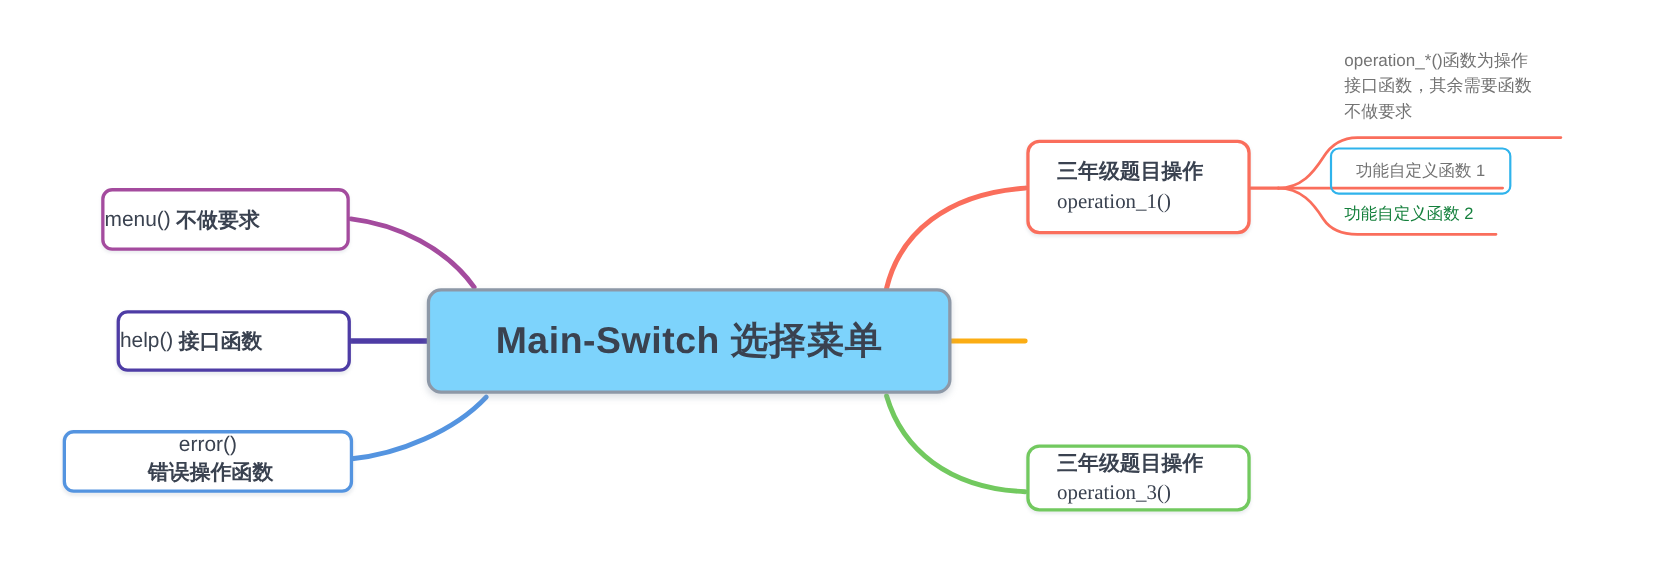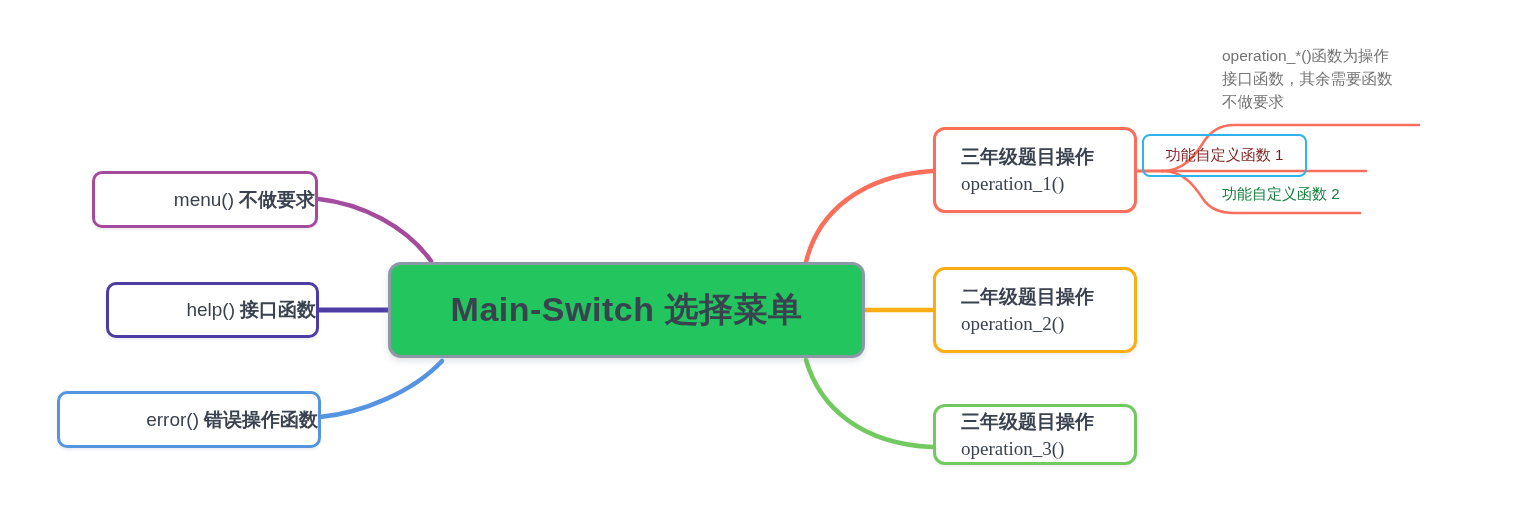--- a/index.html
+++ b/index.html
@@ -3,40 +3,40 @@
 <meta charset="utf-8">
 <style>
   html,body{margin:0;padding:0;background:#ffffff;}
   body{font-family:"Liberation Sans","DejaVu Sans",sans-serif;}
   .canvas{position:relative;width:1518px;height:531px;background:#ffffff;overflow:hidden;}
   svg.links{position:absolute;left:0;top:0;width:1518px;height:531px;}
   .node{position:absolute;background:#ffffff;box-sizing:border-box;display:flex;
         align-items:center;color:#3A4250;box-shadow:0 2px 3px rgba(145,155,170,.18);}
   .central{left:388px;top:262px;width:477px;height:96px;border:3px solid #8D98A7;
            border-radius:13px;justify-content:center;font-size:34px;font-weight:700;
-           letter-spacing:.5px;background:#22c55e;box-shadow:0 3px 6px rgba(140,150,165,.28);}
-  .left-node{border-width:3px;border-style:solid;border-radius:10px;justify-content:flex-end;
+           letter-spacing:.5px;background:#7dd3fc;box-shadow:0 3px 6px rgba(140,150,165,.28);}
+  .left-node{border-width:3px;border-style:solid;border-radius:10px;justify-content:flex-start;
              font-size:19px;}
   .left-node .code{font-weight:400;}
   .left-node .cjk{font-weight:700;margin-left:5px;}
   .n-menu{left:92px;top:171px;width:226px;height:57px;}
   .n-help{left:106px;top:282px;width:213px;height:56px;}
-  .n-error{left:57px;top:391px;width:264px;height:57px;}
+  .n-error{left:57px;top:391px;width:264px;height:57px;flex-direction:column;}
   .right-node{border-width:3px;border-style:solid;border-radius:12px;flex-direction:column;
               align-items:flex-start;justify-content:center;padding-left:25px;font-size:19px;}
   .right-node .title{font-weight:700;line-height:27px;}
   .right-node .code2{font-weight:400;line-height:27px;font-family:Liberation Serif, serif;}
   .n-op1{left:933px;top:127px;width:204px;height:86px;}
   .n-op2{left:933px;top:267px;width:204px;height:86px;}
   .n-op3{left:933px;top:404px;width:204px;height:61px;text-align:right;}
   .note{position:absolute;left:1222px;top:44px;width:212px;font-size:15.5px;line-height:23px;
         color:#737373;white-space:pre-line;}
-  .func-box{position:absolute;left:1142px;top:134px;width:165px;height:43px;box-sizing:border-box;
+  .func-box{position:absolute;left:1209px;top:134px;width:165px;height:43px;box-sizing:border-box;
             border:2.5px solid #2FB3EC;border-radius:8px;display:flex;align-items:center;
-            justify-content:center;font-size:15px;color:#7f1d1d;background:transparent;}
+            justify-content:center;font-size:15px;color:#737373;background:transparent;}
   .func-text{position:absolute;left:1222px;top:185px;font-size:15px;color:#15803d;}
 </style>
 </head>
 <body>
 
 <div class="canvas">
 
   <svg class="links" viewBox="0 0 1518 531" fill="none">
     <path d="M319,199 C362,204 406,226 431,261" stroke-width="4.5" stroke-linecap="round" stroke="#A44B9E"></path>
     <path d="M319,310 L390,310" stroke-width="5" stroke-linecap="round" stroke="#4E3CA5"></path>
@@ -67,24 +67,20 @@
   <div class="node left-node n-error" style="border-color: rgb(84, 148, 224);">
     <span class="code">error()</span>
     <span class="cjk">错误操作函数</span>
   </div>
 
   <div class="node right-node n-op1" style="border-color: rgb(250, 110, 92);">
     <div class="title">三年级题目操作</div>
     <div class="code2">operation_1()</div>
   </div>
 
-  <div class="node right-node n-op2" style="border-color: rgb(251, 173, 20);">
-    <div class="title">二年级题目操作</div>
-    <div class="code2">operation_2()</div>
-  </div>
 
   <div class="node right-node n-op3" style="border-color: rgb(114, 201, 95);">
     <div class="title">三年级题目操作</div>
     <div class="code2">operation_3()</div>
   </div>
 
   <div class="note">operation_*()函数为操作
 接口函数，其余需要函数
 不做要求</div>
 

